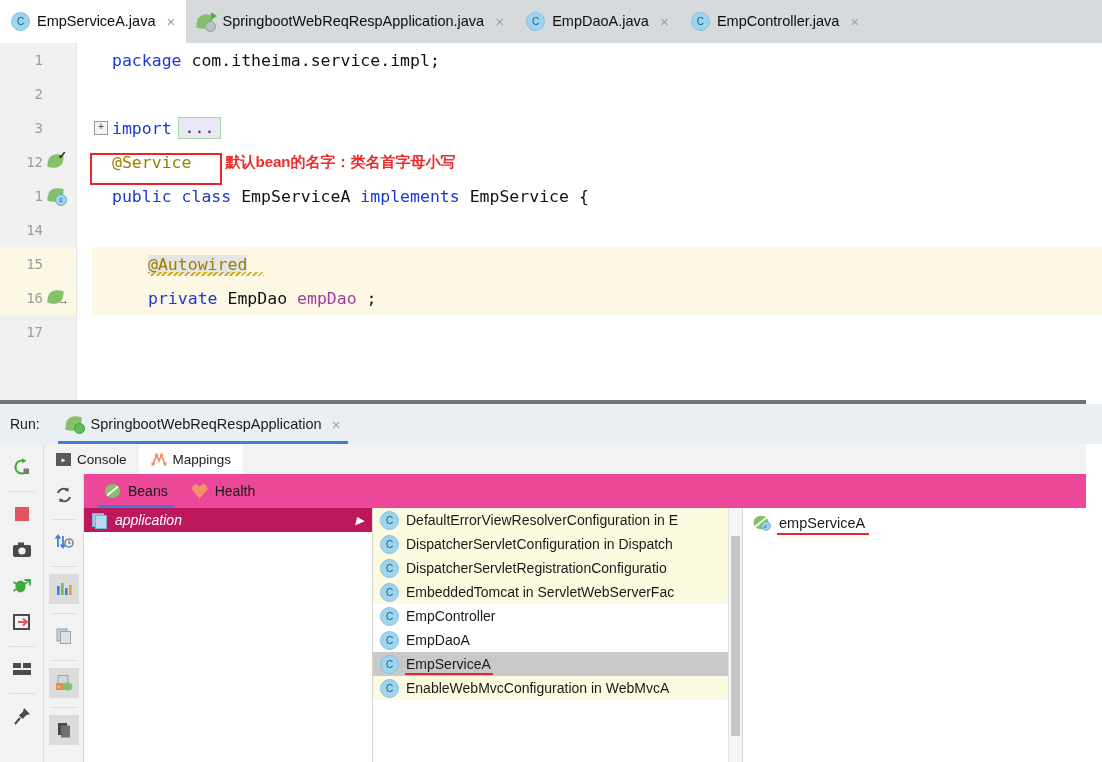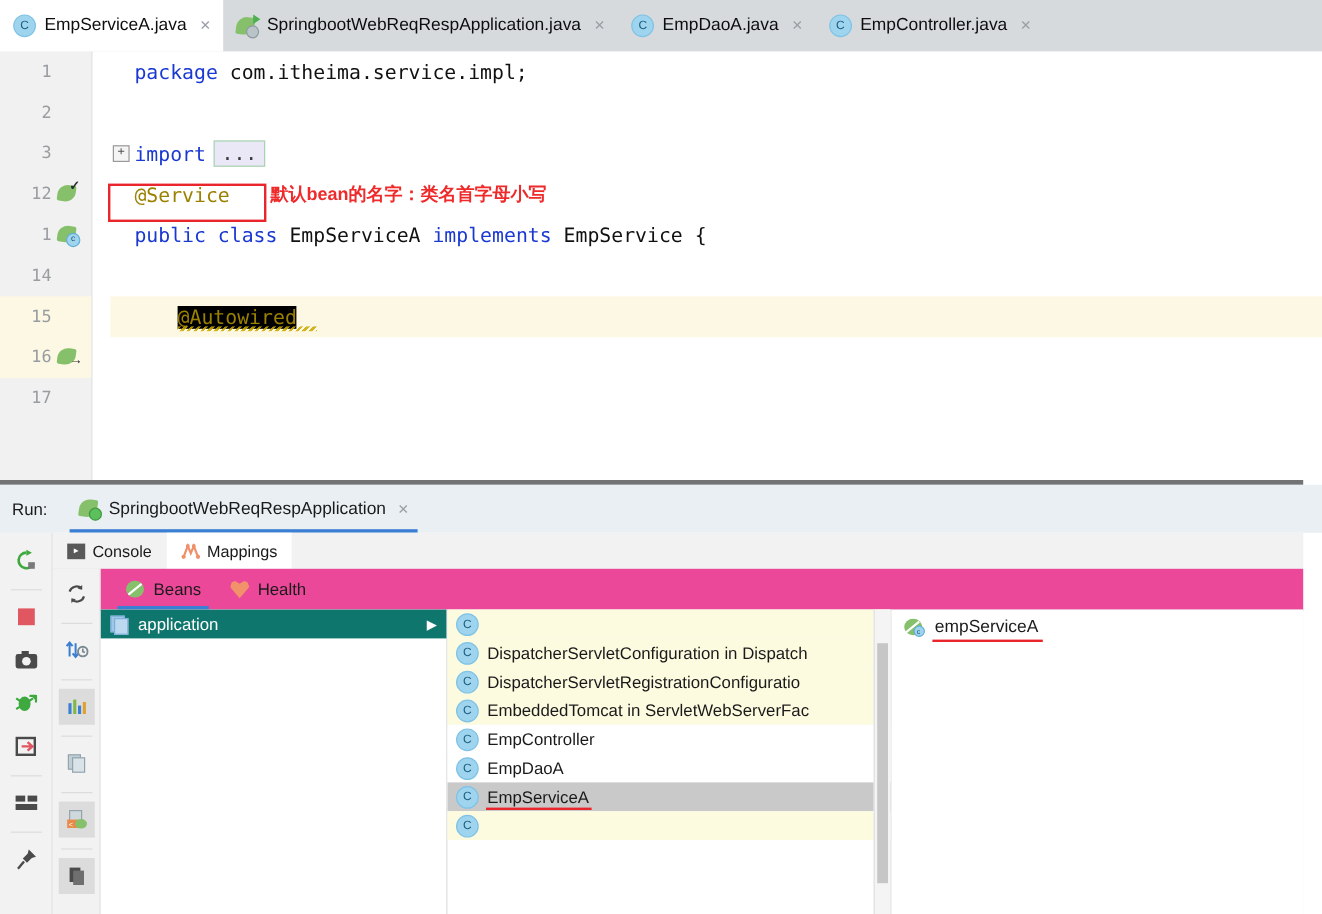--- a/index.html
+++ b/index.html
@@ -154,21 +154,21 @@
     color: #ee2a2a; font-weight: bold;
     font-family: "Liberation Sans", sans-serif;
     font-size: 15px;
   }
   .squiggle {
     position: absolute; bottom: 5px; left: 20px;
     height: 4px; width: 116px;
     background: repeating-linear-gradient(135deg,#c8a800 0 2px, transparent 2px 4px);
     opacity: .85;
   }
-  .autow-hl { background: #000000; }
+  .autow-hl { background: #e5e5e5; }
 
   
   .runwin {
     position: absolute; left: 0; top: 400px; width: 1086px; height: 362px;
     background: #f2f2f2;
     border-top: 4px solid #737373;
   }
   .run-header {
     position: absolute; left: 0; top: 0; width: 1102px; height: 40px;
     background: #eaeff3;
@@ -253,23 +253,23 @@
 
   .tree-cols {
     position: absolute; left: 0; top: 34px; right: 0; bottom: 0;
     display: flex;
   }
   .col-app {
     width: 289px; background: #fff; border-right: 1px solid #d6d6d6;
     position: relative; box-sizing: border-box;
   }
   .app-row {
-    height: 24px; background: #0f766e; color: #fff;
+    height: 24px; background: #be185d; color: #fff;
     display: flex; align-items: center; gap: 8px;
-    padding: 0 8px; box-sizing: border-box; font-size: 14px;
+    padding: 0 8px; box-sizing: border-box; font-size: 14px; font-style: italic;
   }
   .ic-appfile {
     width: 15px; height: 15px; position: relative; flex: 0 0 auto;
   }
   .ic-appfile .s1, .ic-appfile .s2 {
     position: absolute; width: 10px; height: 12px;
     background: #9fc8e8; border: 1px solid #7fb0d8;
   }
   .ic-appfile .s1 { left: 0; top: 0; }
   .ic-appfile .s2 { left: 3px; top: 2px; background:#bcd9f0; }
@@ -442,20 +442,23 @@
         <span class="kw">public class</span><span class="plain"> EmpServiceA </span><span class="kw">implements</span><span class="plain"> EmpService {</span>
       </div>
 
       <div class="code-line"></div>
 
       <div class="code-line hl" style="padding-left:56px;">
         <span class="ann autow-hl">@Autowired</span>
         <span class="squiggle" style="left:56px;"></span>
       </div>
 
+      <div class="code-line hl" style="padding-left:56px;">
+        <span class="kw">private</span><span class="plain"> EmpDao </span><span class="fld">empDao</span><span class="plain"> ;</span>
+      </div>
 
       <div class="code-line"></div>
 
       <div class="redbox" style="left:14px; top:110px; width:132px; height:32px;"></div>
     </div>
   </div>
 
   <div class="runwin">
 
     <div class="run-header">
@@ -623,20 +626,21 @@
               </span>
               <span>application</span>
               <span class="caret">▶</span>
             </div>
           </div>
 
           <div class="col-beans">
 
             <div class="bean-row yellow">
               <span class="ic-class">C</span>
+              <span class="rowtext">DefaultErrorViewResolverConfiguration in E</span>
               <span class="caret">▸</span>
             </div>
             <div class="bean-row yellow">
               <span class="ic-class">C</span>
               <span class="rowtext">DispatcherServletConfiguration in Dispatch</span>
               <span class="caret">▸</span>
             </div>
             <div class="bean-row yellow">
               <span class="ic-class">C</span>
               <span class="rowtext">DispatcherServletRegistrationConfiguratio</span>
@@ -655,20 +659,21 @@
               <span class="ic-class">C</span>
               <span class="rowtext">EmpDaoA</span>
             </div>
             <div class="bean-row selected underline">
               <span class="ic-class">C</span>
               <span class="rowtext">EmpServiceA</span>
               <span class="caret">▸</span>
             </div>
             <div class="bean-row yellow">
               <span class="ic-class">C</span>
+              <span class="rowtext">EnableWebMvcConfiguration in WebMvcA</span>
               <span class="caret">▸</span>
             </div>
 
             <div class="vscroll">
               <div class="thumb"></div>
             </div>
           </div>
 
           <div class="col-detail">
             <div class="detail-row underline">

